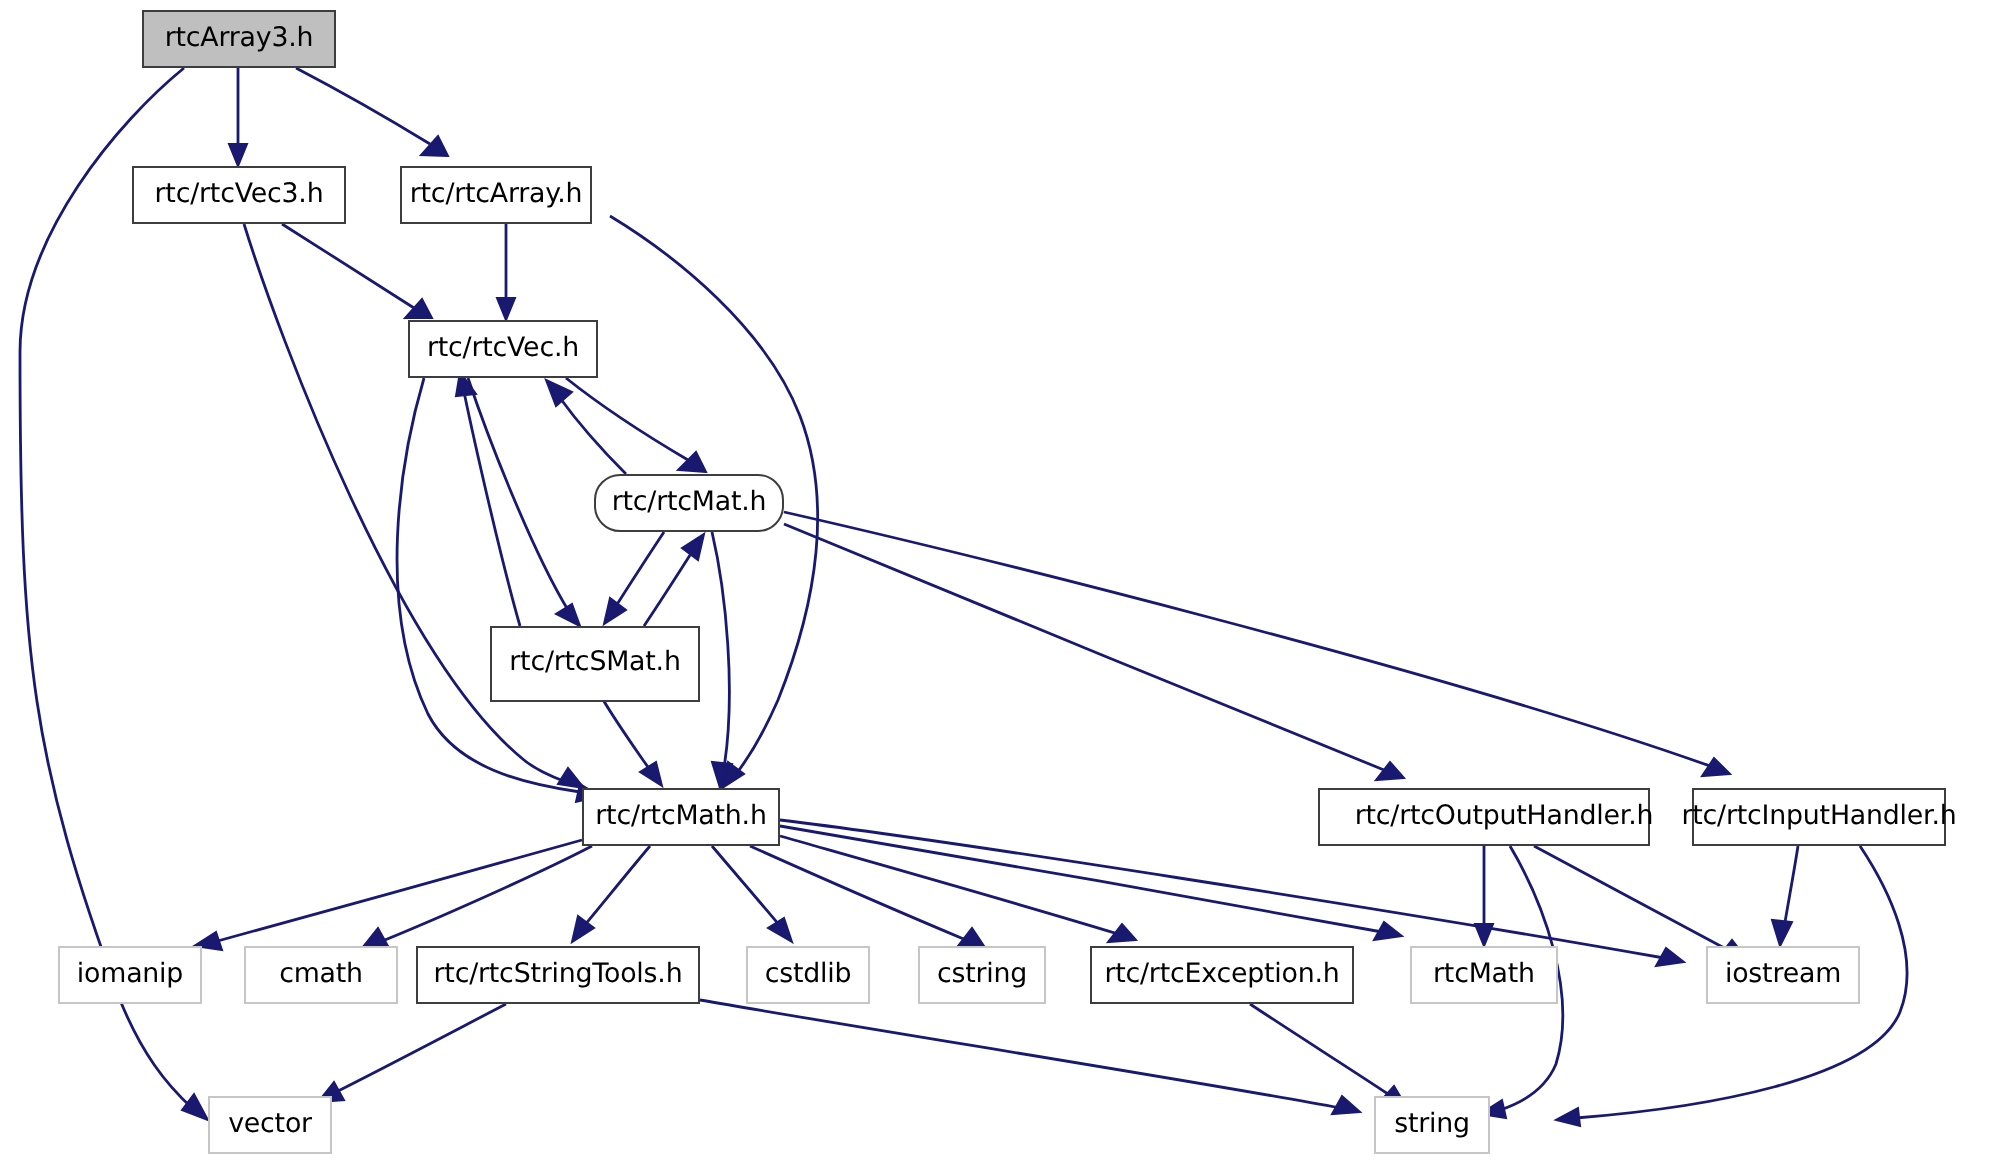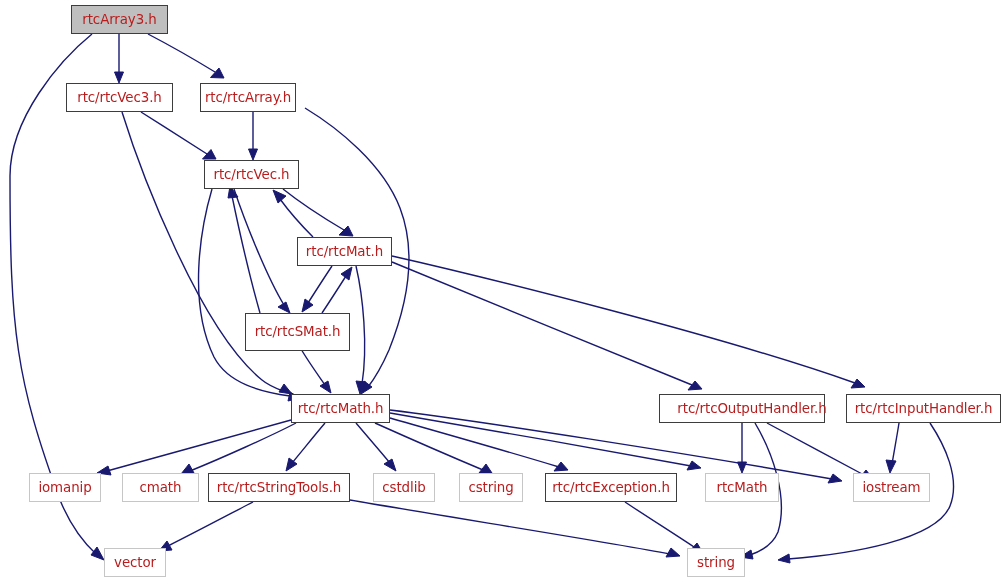--- a/index.html
+++ b/index.html
@@ -34,21 +34,21 @@
   }
   .node {
     position: absolute;
     box-sizing: border-box;
     display: flex;
     align-items: center;
     justify-content: center;
     white-space: nowrap;
     font-size: 13.4px;
     line-height: 1;
-    color: #b91c1c;
+    color: #000000;
     background: #ffffff;
     letter-spacing: -0.1px;
   }
   .node-header {
     border: 1.4px solid #3d3d3d;
   }
   .node-root {
     border: 1.4px solid #3d3d3d;
     background: #bfbfbf;
   }
@@ -244,33 +244,33 @@
     </div>
   <div class="node node-header" style="left:66px;  top:83px;  width:107px; height:29px;">
       <span class="node-label">rtc/rtcVec3.h</span>
     </div>
   <div class="node node-header" style="left:200px; top:83px;  width:96px; height:29px;">
       <span class="node-label">rtc/rtcArray.h</span>
     </div>
   <div class="node node-header" style="left:204px; top:160px; width:95px;  height:29px;">
       <span class="node-label">rtc/rtcVec.h</span>
     </div>
-  <div class="node node-header" style="left:297px; top:237px; width:95px;  height:29px;">
+  <div class="node node-header" style="left:297px; top:237px; width:95px;  height:29px;border-radius:13px;">
       <span class="node-label">rtc/rtcMat.h</span>
     </div>
   <div class="node node-header" style="left:245px; top:313px; width:105px; height:38px;">
       <span class="node-label">rtc/rtcSMat.h</span>
     </div>
   <div class="node node-header" style="left:291px; top:394px; width:99px;  height:29px;">
       <span class="node-label">rtc/rtcMath.h</span>
     </div>
   <div class="node node-header" style="left:659px; top:394px; width:166px; height:29px;padding-left:20px;">
       <span class="node-label">rtc/rtcOutputHandler.h</span>
     </div>
-  <div class="node node-header" style="left:846px; top:394px; width:155px; height:29px;">
+  <div class="node node-header" style="left:846px; top:394px; width:127px; height:29px;">
       <span class="node-label">rtc/rtcInputHandler.h</span>
     </div>
   <div class="node node-system" style="left:29px;  top:473px; width:72px;  height:29px;">
       <span class="node-label">iomanip</span>
     </div>
   <div class="node node-system" style="left:122px; top:473px; width:77px;  height:29px;">
       <span class="node-label">cmath</span>
     </div>
   <div class="node node-header" style="left:208px; top:473px; width:142px; height:29px;">
       <span class="node-label">rtc/rtcStringTools.h</span>

